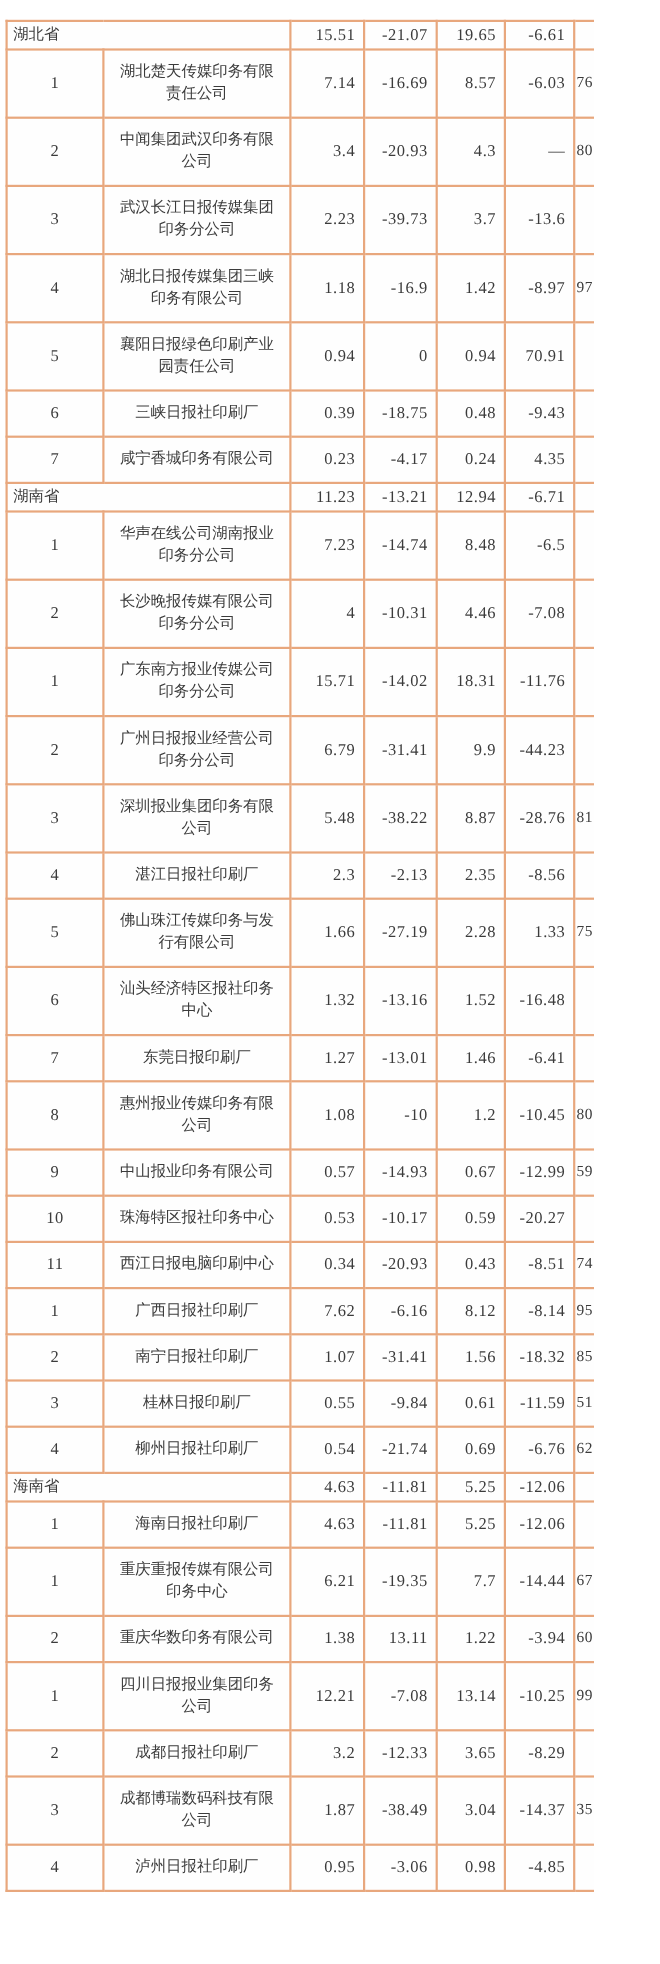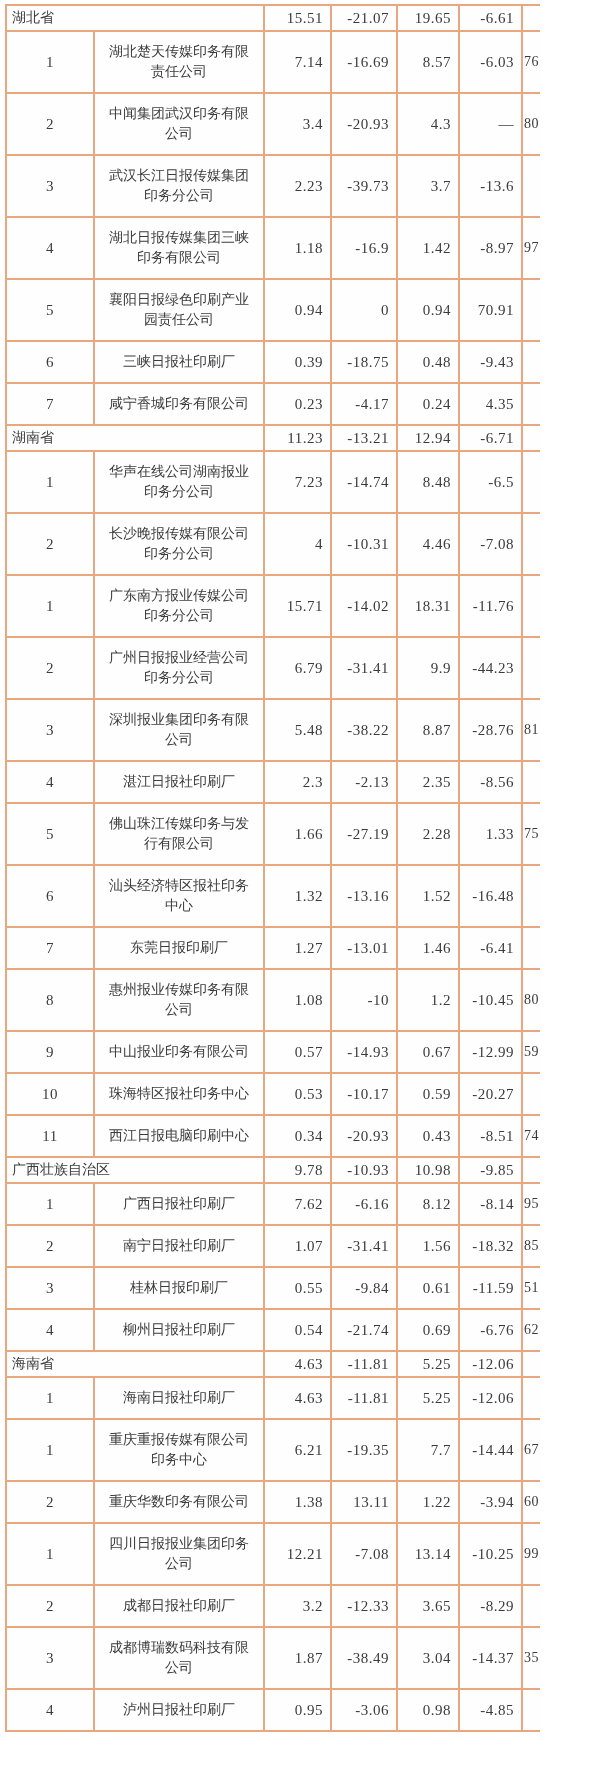--- a/index.html
+++ b/index.html
@@ -6,21 +6,21 @@
     margin: 0;
     padding: 0;
     background: #ffffff;
     width: 600px;
   }
   .page {
     width: 540px;
     height: 1785px;
     overflow: hidden;
     box-sizing: border-box;
-    padding: 4px 3px 0 5px;
+    padding: 18px 3px 0 5px;
     background: #ffffff;
   }
   table.data-table {
     border-collapse: collapse;
     table-layout: fixed;
     width: 592px;
     background: #fefefe;
   }
   td {
     border: 2px solid #e8a77d;
@@ -267,28 +267,20 @@
         </tr>
         <tr class="company-row">
           <td class="no">11</td>
           <td class="name">西江日报电脑印刷中心</td>
           <td class="num">0.34</td>
           <td class="num">-20.93</td>
           <td class="num">0.43</td>
           <td class="num">-8.51</td>
           <td class="last">74</td>
         </tr>
-        <tr class="province-row">
-          <td class="pname" colspan="2">广西壮族自治区</td>
-          <td class="num">9.78</td>
-          <td class="num">-10.93</td>
-          <td class="num">10.98</td>
-          <td class="num">-9.85</td>
-          <td class="last"></td>
-        </tr>
         <tr class="company-row">
           <td class="no">1</td>
           <td class="name">广西日报社印刷厂</td>
           <td class="num">7.62</td>
           <td class="num">-6.16</td>
           <td class="num">8.12</td>
           <td class="num">-8.14</td>
           <td class="last">95</td>
         </tr>
         <tr class="company-row">

